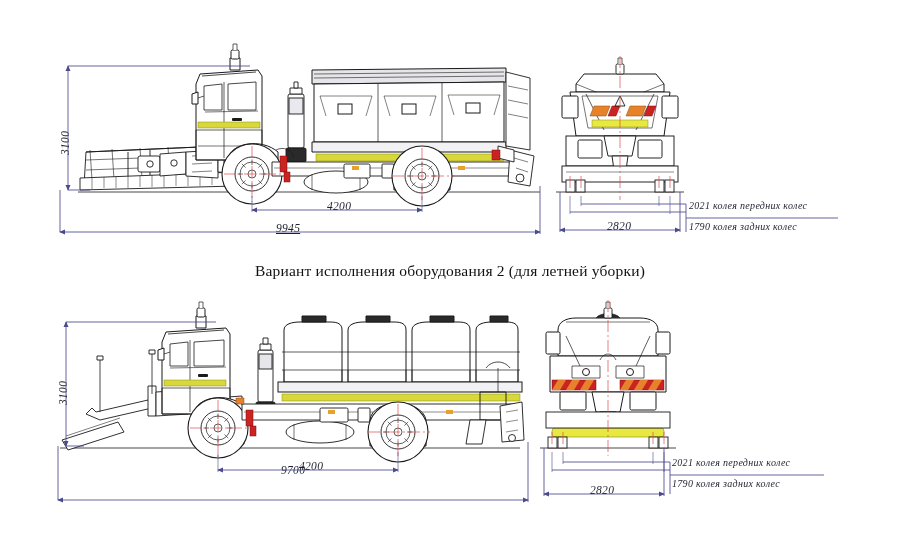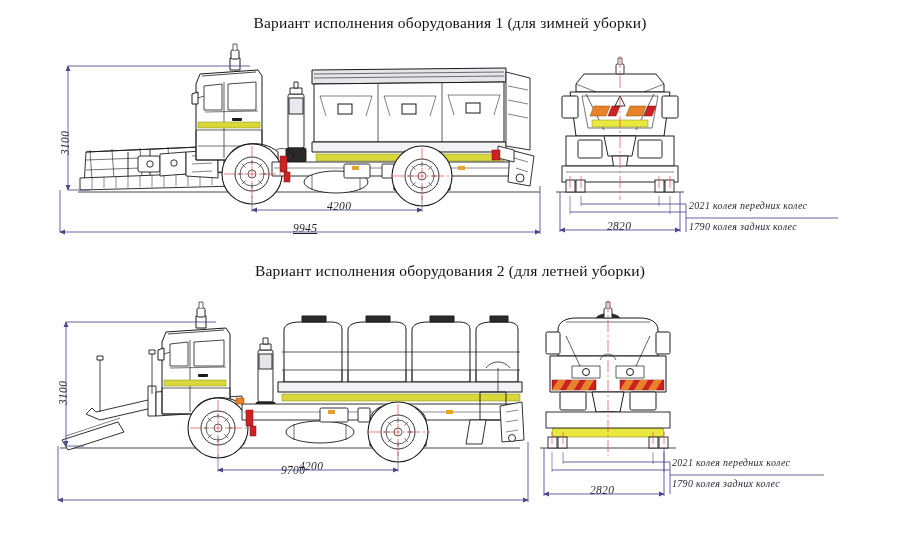--- a/index.html
+++ b/index.html
@@ -24,29 +24,28 @@
     white-space:nowrap;letter-spacing:0.3px;
   }
   .dimtext.small{font-size:10px;}
   .vert{transform:rotate(-90deg);transform-origin:left top;}
 </style>
 </head>
 <body>
 
 <div class="page">
 
-  <div class="section-title" id="title1">Вариант исполнения оборудования 1 (для зимней уборки)</div>
 
   <div class="section-title" id="title2">Вариант исполнения оборудования 2 (для летней уборки)</div>
 
   <div class="dimtext vert" style="left:59px;top:155px;">3100</div>
 
   <div class="dimtext" style="left:327px;top:200px;">4200</div>
 
-  <div class="dimtext" style="left:293px;top:222px;text-decoration:underline;">9945</div>
+  <div class="dimtext" style="left:276px;top:222px;text-decoration:underline;">9945</div>
 
   <div class="dimtext" style="left:607px;top:220px;">2820</div>
 
   <div class="dimtext small" style="left:689px;top:200px;">2021 колея передних колес</div>
 
   <div class="dimtext small" style="left:689px;top:221px;">1790 колея задних колес</div>
 
   <div class="dimtext vert" style="left:57px;top:405px;">3100</div>
 
   <div class="dimtext" style="left:299px;top:460px;">4200</div>

